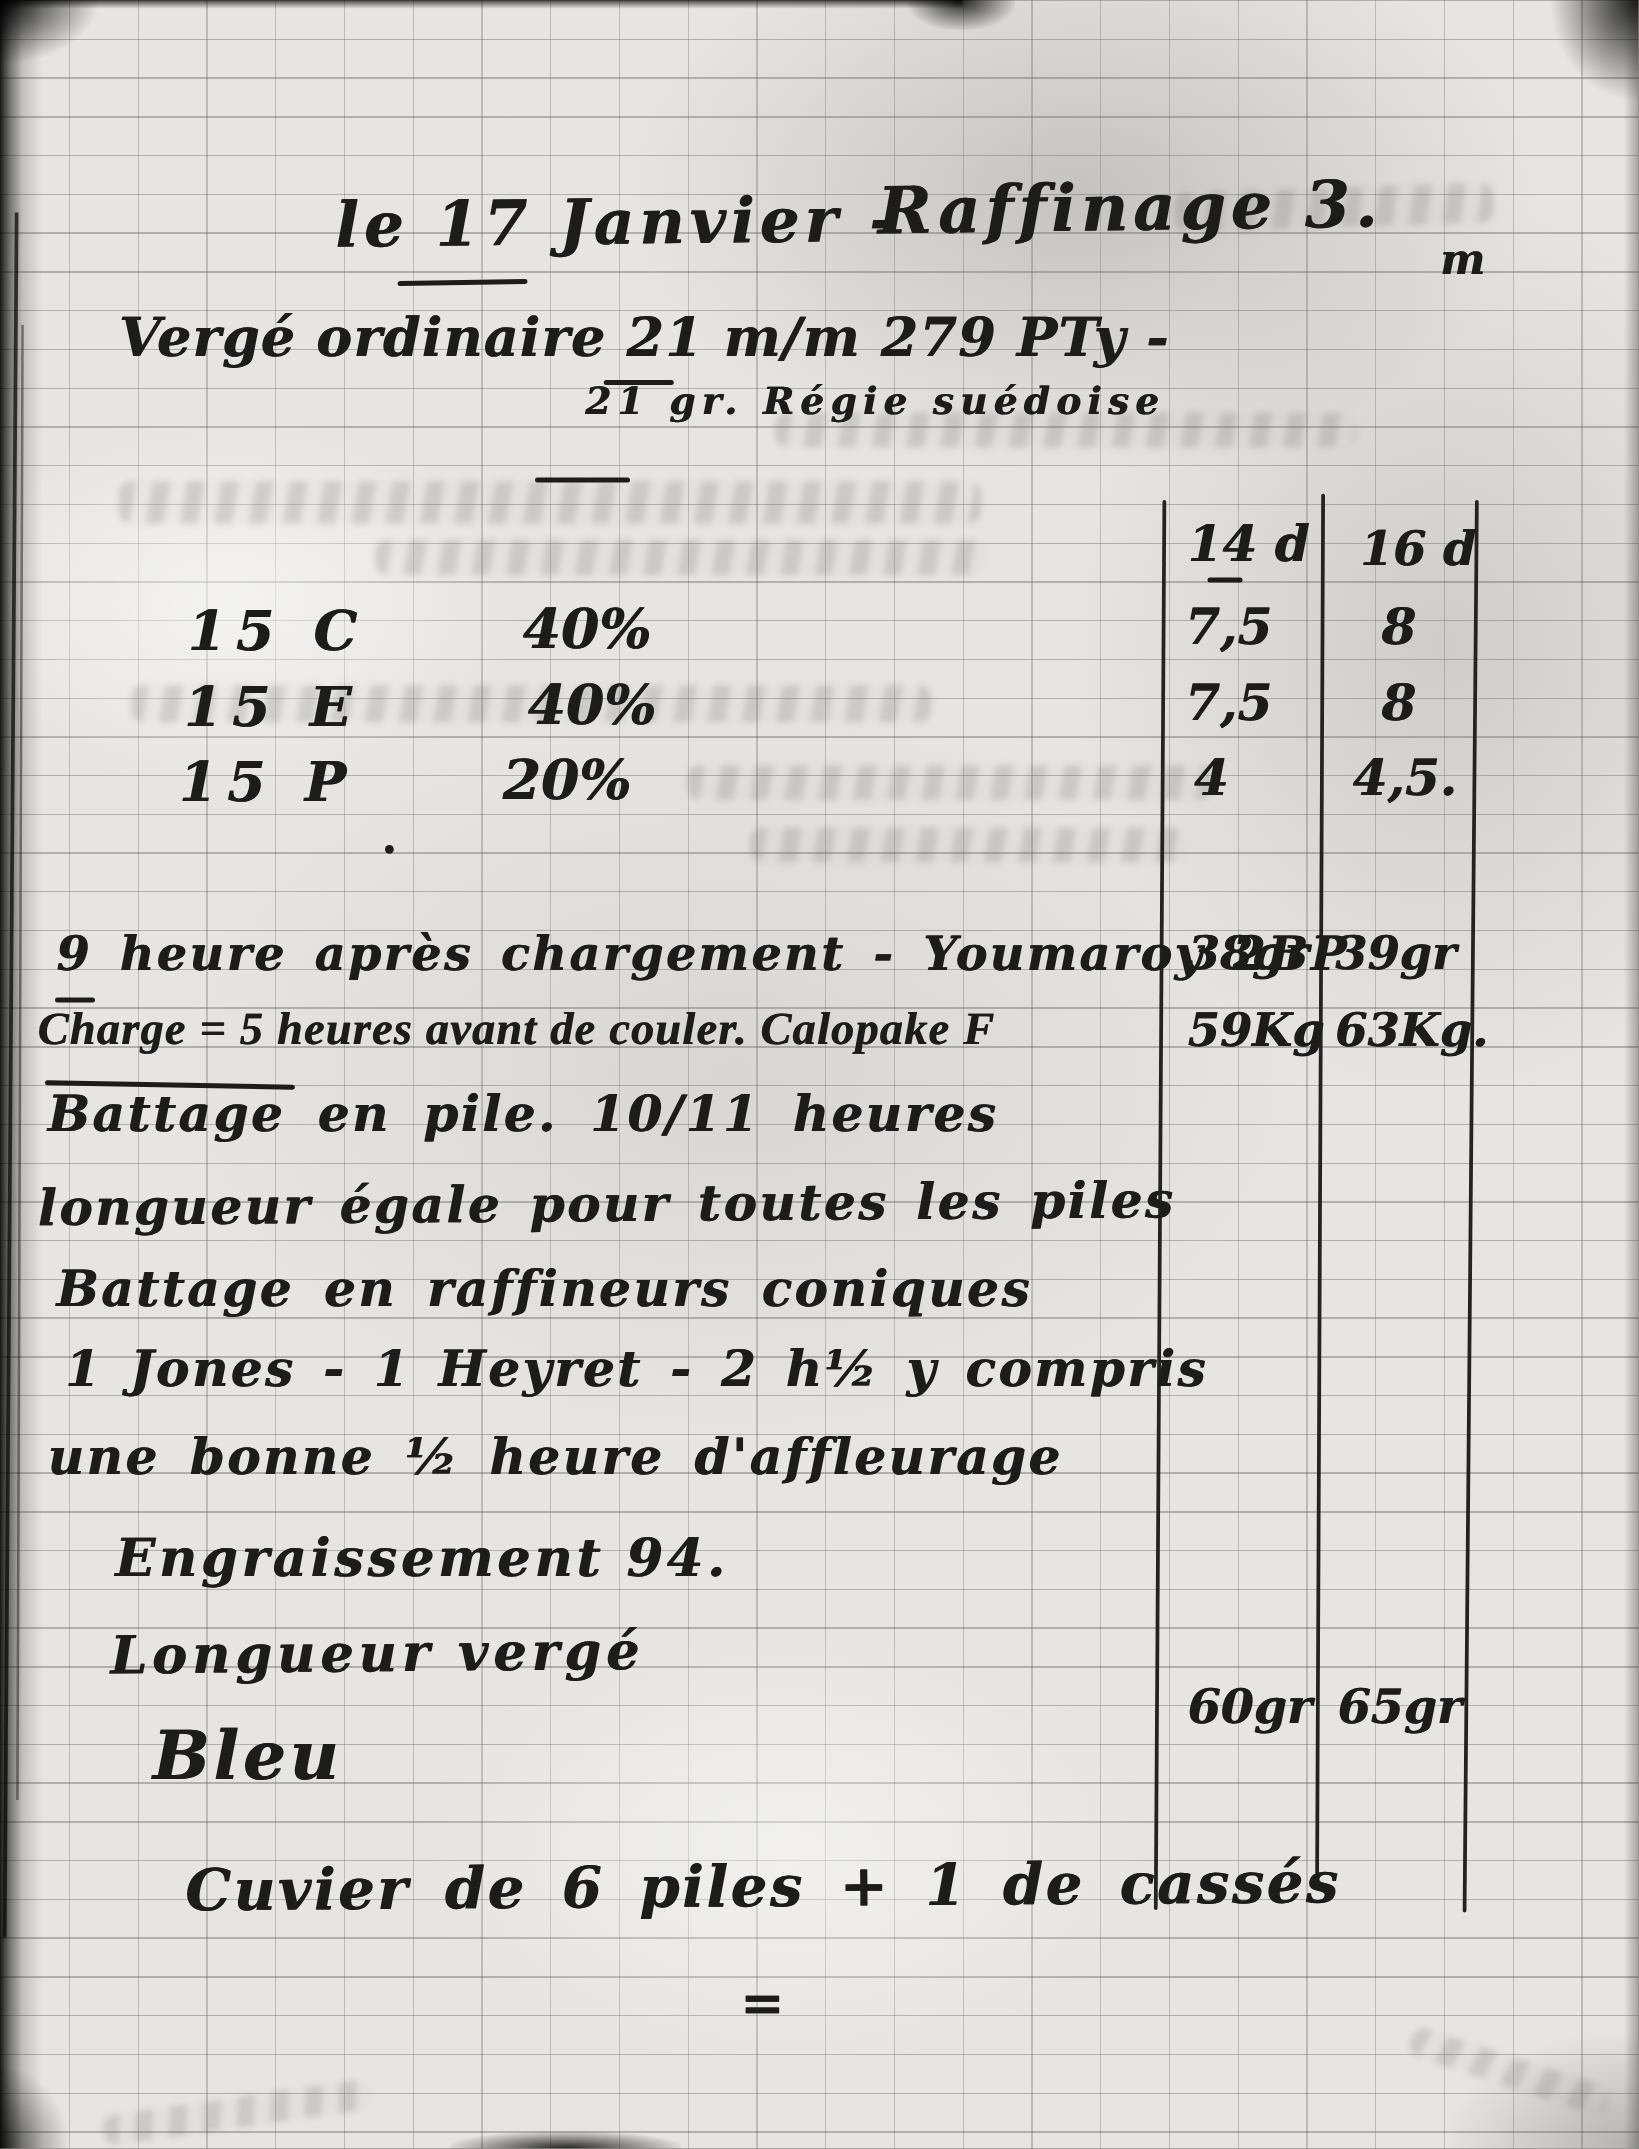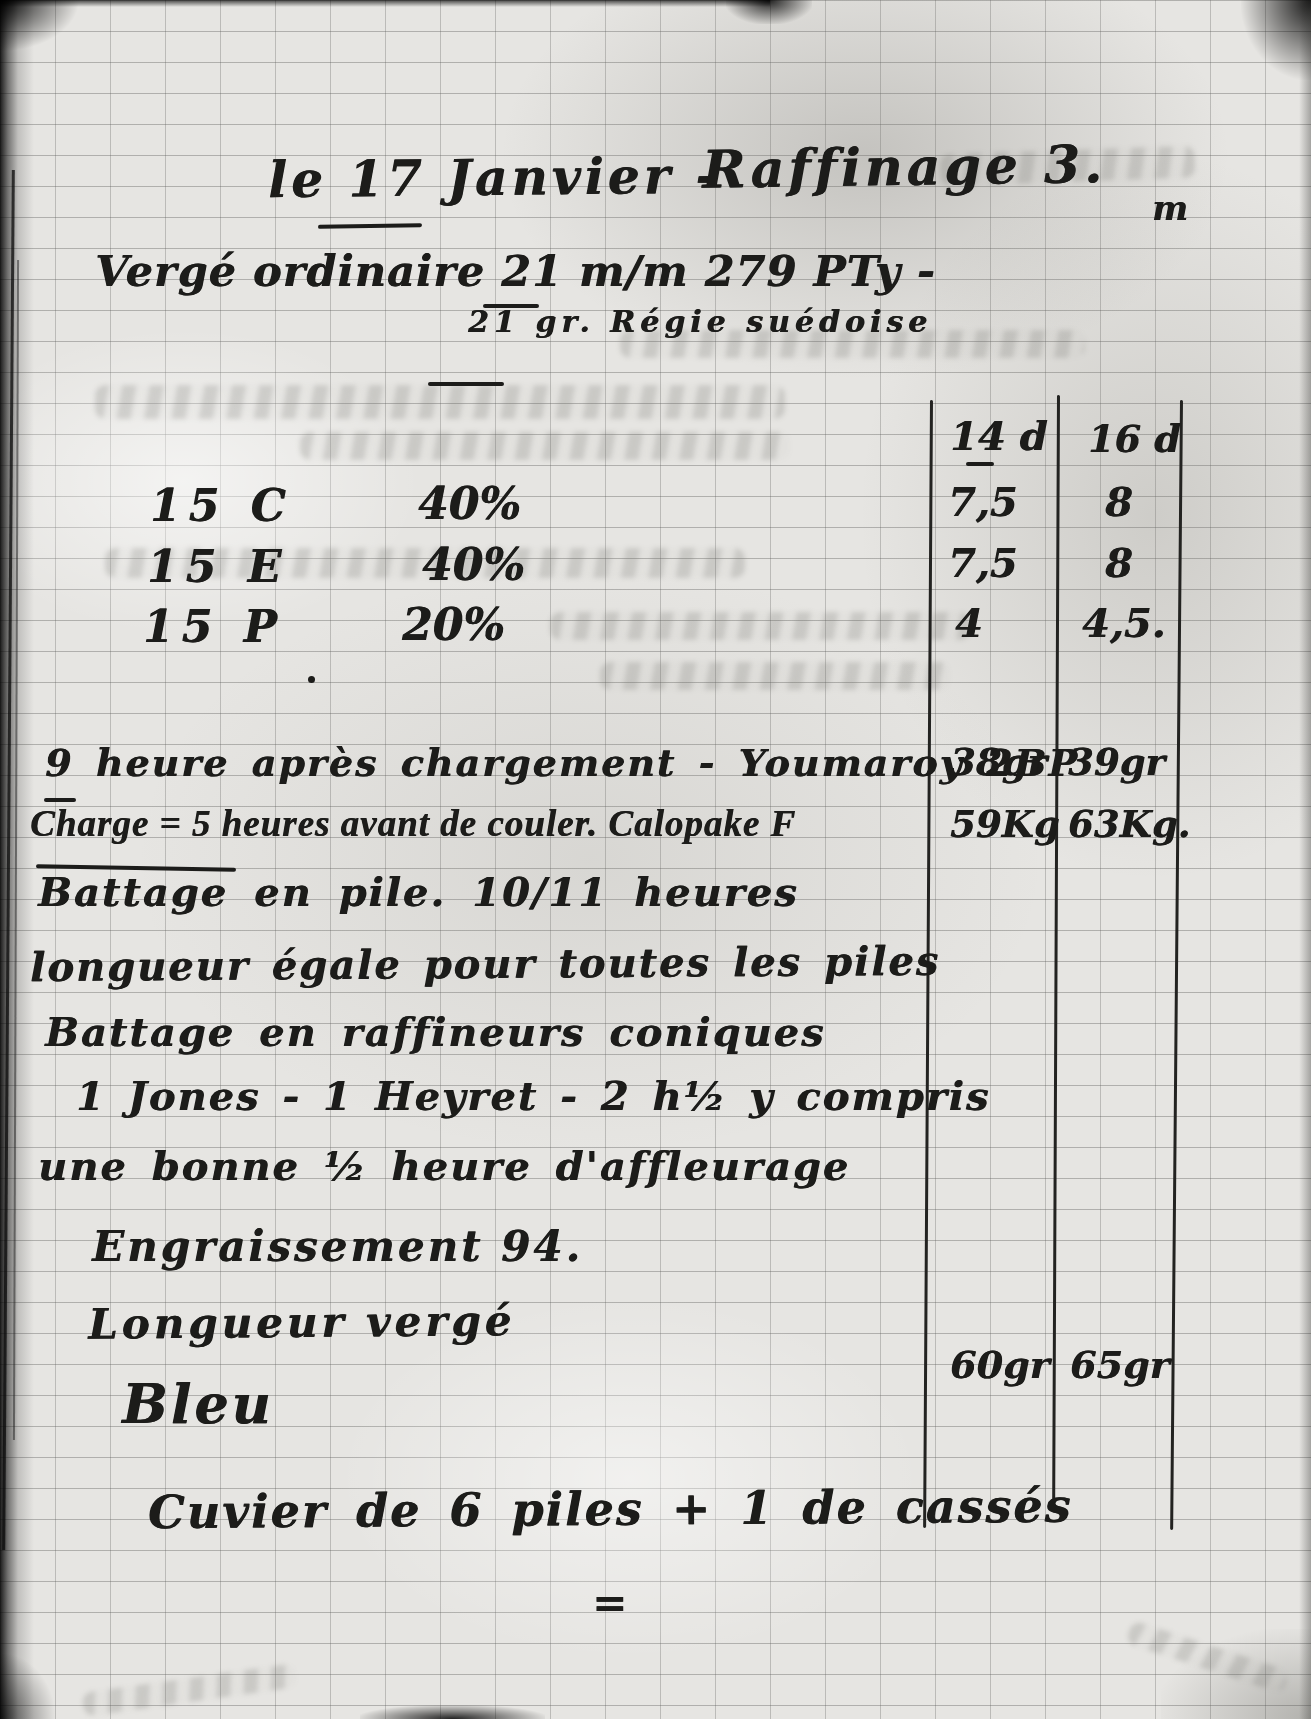--- a/index.html
+++ b/index.html
@@ -92,21 +92,21 @@
   <div class="hw" style="left:1068px;top:740px;font-size:37px;">39gr</div>
 
   <div class="hw" style="left:30px;top:802px;font-size:37px;letter-spacing:1px;font-family:Liberation Serif, serif;">Charge = 5 heures avant de couler. Calopake F</div>
   <div class="stroke" style="left:36px;top:866px;width:200px;transform:rotate(1deg);"></div>
   <div class="hw" style="left:950px;top:802px;font-size:37px;">59Kg</div>
   <div class="hw" style="left:1068px;top:802px;font-size:37px;font-style:italic;">63Kg.</div>
 
   <div class="hw" style="left:38px;top:868px;font-size:40px;letter-spacing:2px;word-spacing:10px;">Battage en pile. 10/11 heures</div>
   <div class="hw" style="left:30px;top:940px;font-size:40px;letter-spacing:2px;word-spacing:6px;transform:rotate(-.4deg);">longueur égale pour toutes les piles</div>
   <div class="hw" style="left:30px;top:1008px;font-size:40px;letter-spacing:2px;word-spacing:8px;margin-left:15px;">Battage en raffineurs coniques</div>
-  <div class="hw" style="left:76px;top:1072px;font-size:40px;letter-spacing:2px;word-spacing:6px;text-align:right;">1 Jones - 1 Heyret - 2 h½ y compris</div>
+  <div class="hw" style="left:52px;top:1072px;font-size:40px;letter-spacing:2px;word-spacing:6px;text-align:right;">1 Jones - 1 Heyret - 2 h½ y compris</div>
   <div class="hw" style="left:38px;top:1142px;font-size:40px;letter-spacing:2px;word-spacing:8px;">une bonne ½ heure d'affleurage</div>
   <div class="hw" style="left:92px;top:1222px;font-size:42px;letter-spacing:3px;">Engraissement 94.</div>
   <div class="hw" style="left:88px;top:1298px;font-size:42px;letter-spacing:4px;transform:rotate(-.5deg);">Longueur vergé</div>
 
   <div class="hw" style="left:122px;top:1372px;font-size:54px;letter-spacing:3px;">Bleu</div>
   <div class="hw" style="left:950px;top:1342px;font-size:38px;">60gr</div>
   <div class="hw" style="left:1070px;top:1342px;font-size:38px;">65gr</div>
 
   <div class="hw" style="left:148px;top:1482px;font-size:46px;letter-spacing:2px;word-spacing:10px;transform:rotate(-.4deg);">Cuvier de 6 piles + 1 de cassés</div>
   <div class="hw" style="left:592px;top:1578px;font-size:42px;">=</div>

